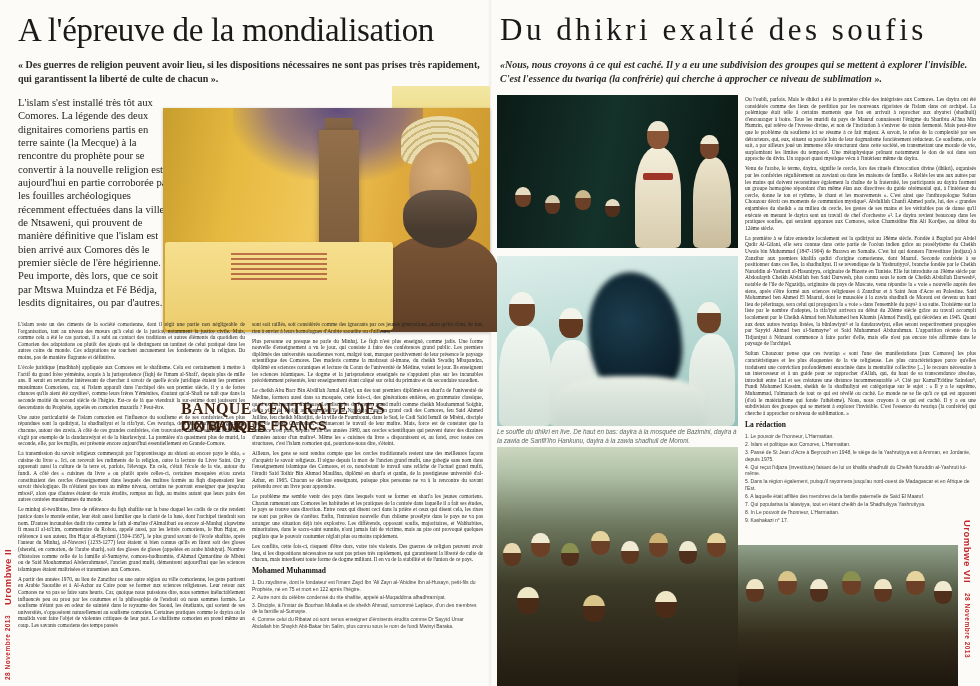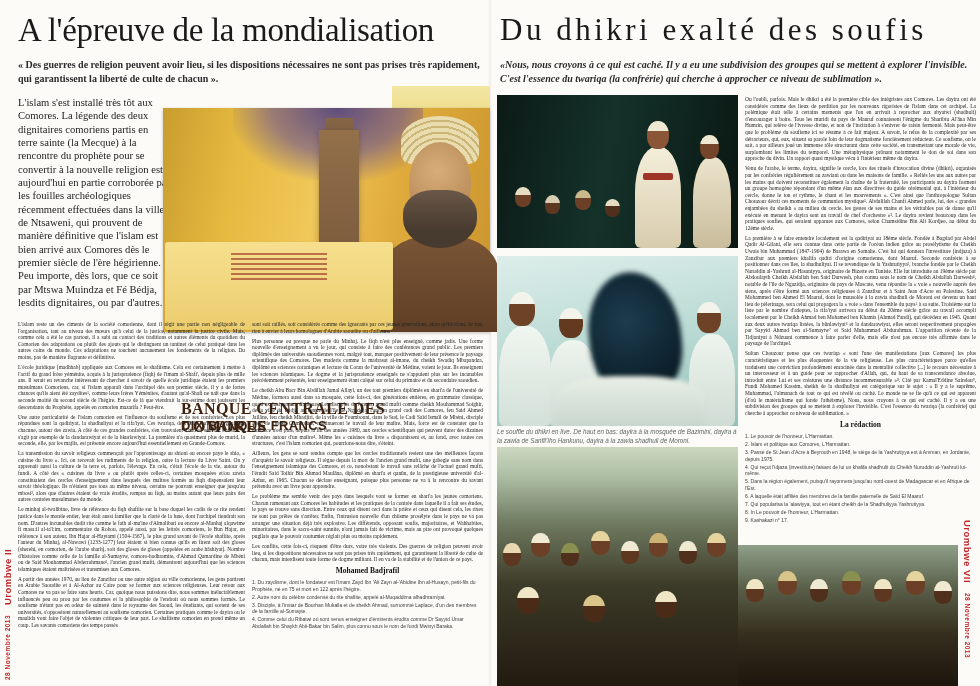--- a/index.html
+++ b/index.html
@@ -42,21 +42,21 @@
   .note-bank{left:16px;top:158px;font-family:Liberation Serif, serif;font-weight:bold;
              font-size:16px;color:#3f2210;letter-spacing:.4px;}
   .note-denom{left:16px;top:176px;font-family:"Liberation Sans",sans-serif;font-weight:bold;
               font-size:13px;color:#3f2210;letter-spacing:.4px;}
   
   .bodycol{font-size:5.4px;line-height:1.22;text-align:justify;color:#242424;overflow:hidden;}
   .bodycol p{margin:0 0 3.5px 0;}
   .colA{left:18px;top:321px;width:227px;height:369px;}
   .colB{left:252px;top:321px;width:231px;height:369px;}
   .colR{left:745px;top:96px;width:231px;height:449px;}
-  .byline{text-align:center;font-weight:bold;font-size:7.5px;margin:2px 0 4px 0;color:#111;}
+  .byline{text-align:left;font-weight:bold;font-size:7.5px;margin:2px 0 4px 0;color:#111;}
   .fnotes{font-family:"Liberation Sans",sans-serif;font-size:5px;line-height:1.3;color:#3c3c3c;text-align:left;}
   .fnotes p{margin:0 0 1.5px 0;}
   
   .photo{overflow:hidden;}
   .ph-top{left:497px;top:95px;width:241px;height:153px;
           background:linear-gradient(100deg,#0c1a16 0%,#14322a 45%,#0a1713 100%);}
   .ph-mid{left:497px;top:256px;width:241px;height:170px;
           background:linear-gradient(170deg,#ddeeea 0%,#b7d8d2 55%,#93c0ba 100%);}
   .ph-botL{left:497px;top:447px;width:241px;height:239px;
            background:linear-gradient(180deg,#ccd7c0 0%,#aebfa6 12%,#6f7a60 32%,#3c3a28 58%,#221b10 100%);}
@@ -120,21 +120,21 @@
     </div>
   <div class="abs bodycol colB">
     <div>
         <p>sont soit raillés, soit considérés comme des ignorants par ces jeunes générations, alors qu'ils n'ont, de fait, rien à envier à leurs homologues d'Arabie saoudite ou d'ailleurs.</p>
         <p>Plus personne ou presque ne parle du Minhaj. Le fiqh n'est plus enseigné, comme jadis. Une forme nouvelle d'enseignement a vu le jour, qui consiste à faire des conférences grand public. Les premiers diplômés des universités saoudiennes vont, malgré tout, marquer positivement de leur présence le paysage scientifique des Comores. Des maderis comme la madrasat al-imane, du cheikh Swadiq Mbapandza, diplômé en sciences coraniques et lecture du Coran de l'université de Médine, voient le jour. Ils enseignent les sciences islamiques. Le dogme et la jurisprudence enseignés ne s'appuient plus sur les incunables précédemment présentés, leur enseignement étant calqué sur celui du primaire et du secondaire saoudien.</p>
         <p>Le cheikh Abu Bacr Bin Abdillah Jamal Allayl, un des tout premiers diplômés en shari'a de l'université de Médine, formera aussi dans sa mosquée, cette fois-ci, des générations entières, en grammaire classique, quasi exclusivement, d'ailleurs. Les disciples de l'ancien grand mufti comme cheikh Mouhammad Soighir, de la ville de Tsidjé, au centre de l'île de Ngazidja, l'ancien grand cadi des Comores, feu Said Ahmed Jailâne, feu cheikh Mhadjiri, de la ville de Foumbouni, dans le Sud, le Cadi Saïd Ismaïl de Mbéni, disciple aussi de cheikh Qamardine, continueront le travail de leur maître. Mais, force est de constater que la tendance n'est plus, depuis la fin des années 1980, aux cercles scientifiques qui peuvent durer des dizaines d'années autour d'un maître⁴. Même les « cuisines du livre » disparaissent et, au fond, avec toutes ces structures, c'est l'islam comorien qui, pourrions-nous dire, s'éteint.</p>
         <p>Ailleurs, les gens se sont rendus compte que les cercles traditionnels restent une des meilleures façons d'acquérir le savoir religieux. Il règne depuis la mort de l'ancien grand mufti, une gabegie sans nom dans l'enseignement islamique des Comores, et ce, nonobstant le travail sans relâche de l'actuel grand mufti, l'érudit Said Toihir Bin Ahmad Maulâna, diplômé en shari'a et qanûn, de la prestigieuse université d'al-Azhar, en 1965. Chacun se déclare enseignant, puisque plus personne ne va à la rencontre du savant prétendu avec un livre pour apprendre.</p>
         <p>Le problème me semble venir des pays dans lesquels vont se former en shari'a les jeunes comoriens. Chacun ramenant aux Comores les habitudes et les pratiques de la contrée dans laquelle il a fait ses études, le pays se trouve sans direction. Entre ceux qui disent ceci dans la prière et ceux qui disent cela, les rixes ne sont pas prêtes de s'arrêter. Enfin, l'intrusion nouvelle d'un chiisme prosélyte dans le pays ne va pas arranger une situation déjà très explosive. Les différends, opposant soufis, majoritaires, et Wahhabites, minoritaires, dans le sacro-saint sunnite, n'ont jamais fait de victime, mais au pire ont provoqué quelques pugilats que le pouvoir coutumier réglait plus ou moins rapidement.</p>
         <p>Les conflits, cette fois-ci, risquent d'être durs, voire très violents. Des guerres de religion peuvent avoir lieu, si les dispositions nécessaires ne sont pas prises très rapidement, qui garantissent la liberté de culte de chacun, mais interdisent toute forme de dogme militant. Il en va de la stabilité et de l'union de ce pays.</p>
       </div>
-    <div class="byline">Mohamed Badjrafil</div>
+    <div class="byline">Mohamed Muhammad</div>
     <div class="fnotes">
         <p>1. Du zaydisme, dont le fondateur est l'imam Zayd Ibn 'Ali Zayn al-'Abidine Ibn al-Husayn, petit-fils du Prophète, né en 75 et mort en 122 après l'hégire.</p>
         <p>2. Autre nom du célèbre condensé du rite shafiite, appelé al-Muqaddima alhadhramiyat.</p>
         <p>3. Disciple, à l'instar de Bourhan Mukalla et de sheikh Ahmad, surnommé Laplace, d'un des membres de la famille al-Sumayte.</p>
         <p>4. Comme celui du Ribatwi où sont venus enseigner d'éminents érudits comme Dr Sayyid Umar Abdallah bin Shaykh Abii-Bakar bin Salim, plus connu sous le nom de fundi Mwinyi Baraka.</p>
       </div>
   </div>
 
   <div class="abs folio folio-left">
     <span class="date">28 Novembre 2013</span>

